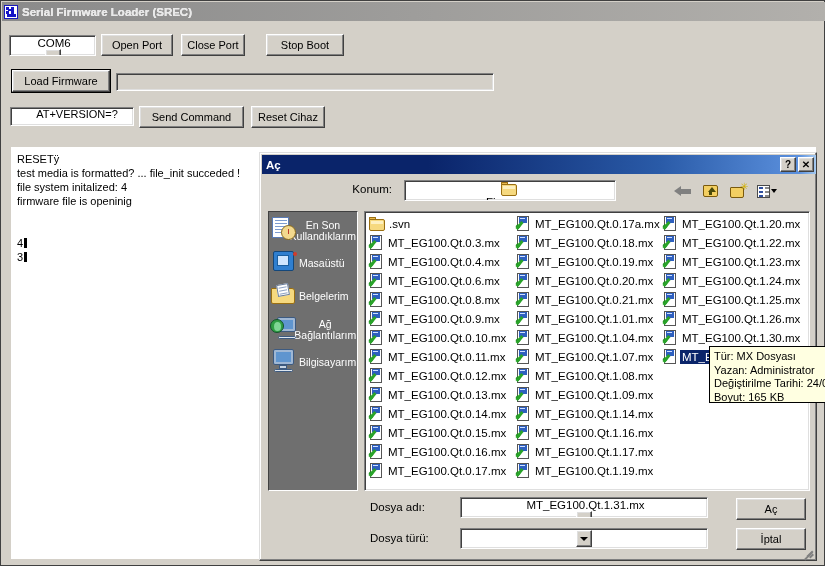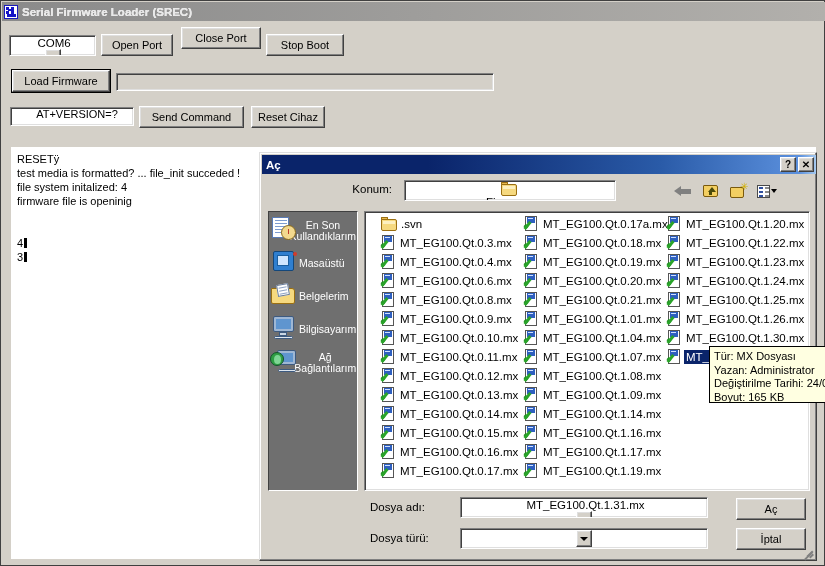--- a/index.html
+++ b/index.html
@@ -75,21 +75,21 @@
   }
   .tri-down{
     width:0;height:0;border-left:4px solid transparent;border-right:4px solid transparent;
     border-top:4px solid #000;
   }
 
   #combo-com{position:absolute;left:8px;top:34px;width:87px;height:21px;
     background:#fff;display:flex;align-items:center;padding:1px;}
   #combo-com .val{flex:1;padding-left:3px;font-size:11.5px;}
   #btn-open-port{position:absolute;left:100px;top:33px;width:72px;height:22px;}
-  #btn-close-port{position:absolute;left:180px;top:26px;width:80px;height:22px;}
+  #btn-close-port{position:absolute;left:180px;top:33px;width:64px;height:22px;}
   #btn-stop-boot{position:absolute;left:265px;top:33px;width:78px;height:22px;}
 
   #btn-load-fw{position:absolute;left:10px;top:68px;width:100px;height:24px;}
   #progress-bar{position:absolute;left:115px;top:72px;width:378px;height:18px;background:#d4d0c8;}
 
   #input-cmd{position:absolute;left:9px;top:106px;width:124px;height:19px;padding-left:10px;}
   #btn-send-cmd{position:absolute;left:138px;top:105px;width:105px;height:22px;}
   #btn-reset{position:absolute;left:250px;top:105px;width:74px;height:22px;}
 
   #log-area{
@@ -144,21 +144,21 @@
   }
   .place .lbl{margin-top:1px;}
 
   
   #file-list{
     position:absolute;left:104px;top:58px;width:446px;height:280px;
     background:#ffffff;box-sizing:border-box;
     border-top:1px solid #808080;border-left:1px solid #808080;
     border-right:1px solid #ffffff;border-bottom:1px solid #ffffff;
     box-shadow:inset 1px 1px 0 #404040, inset -1px -1px 0 #dfdfdf;
-    padding:2px 0 0 15px;overflow:hidden;
+    padding:2px 0 0 3px;overflow:hidden;
     display:flex;flex-direction:column;flex-wrap:wrap;
   }
   .file-item{
     width:142px;height:19px;display:flex;align-items:center;
     font-size:11.5px;color:#000;box-sizing:border-box;padding-left:1px;
   }
   .file-item .nm{margin-left:4px;white-space:nowrap;}
   .file-item.selected .nm{background:#0a246a;color:#ffffff;padding:1px 2px;margin-left:2px;}
 
   
@@ -354,34 +354,34 @@
         <span class="lbl">Masaüstü</span>
       </div>
       <div class="place">
         <span class="place-ico ico-docs">
             <span class="fd"></span>
             <span class="pg"></span>
           </span>
         <span class="lbl">Belgelerim</span>
       </div>
       <div class="place">
+        <span class="place-ico ico-net">
+            <span class="mon"></span>
+            <span class="globe"></span>
+            <span class="foot"></span>
+          </span>
+        <span class="lbl">Ağ Bağlantılarım</span>
+      </div>
+      <div class="place">
         <span class="place-ico ico-comp">
             <span class="mon"></span>
             <span class="base"></span>
             <span class="foot"></span>
           </span>
         <span class="lbl">Bilgisayarım</span>
-      </div>
-      <div class="place">
-        <span class="place-ico ico-net">
-            <span class="mon"></span>
-            <span class="globe"></span>
-            <span class="foot"></span>
-          </span>
-        <span class="lbl">Ağ Bağlantılarım</span>
       </div>
     </div>
 
     <div id="file-list">
         <div class="file-item">
           <span class="ico folder-ico">
             <span class="tab"></span>
             <span class="body"></span>
           </span>
           <span class="nm">.svn</span>

